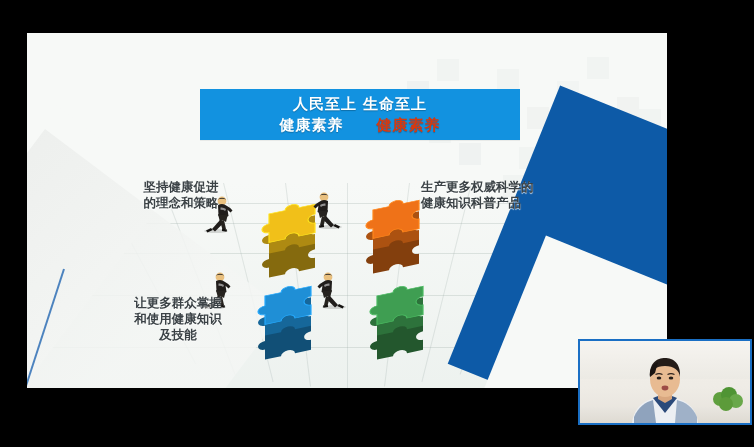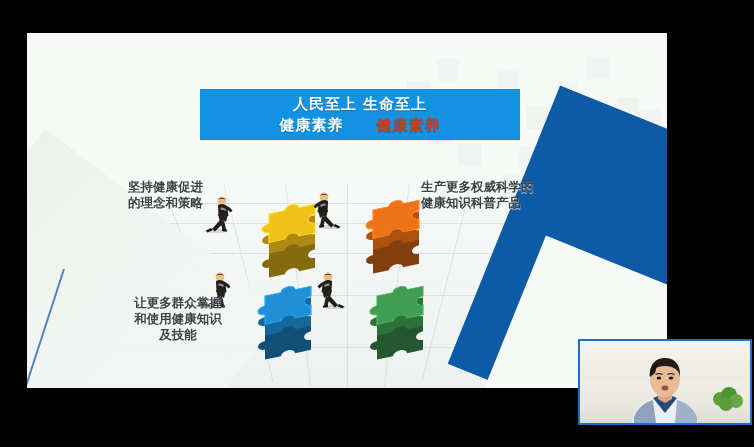--- a/index.html
+++ b/index.html
@@ -67,21 +67,21 @@
   .pz{position:absolute;width:84px;height:78px;}
   .pz svg{display:block;}
 
   
   .man{position:absolute;width:34px;height:38px;}
   .man svg{display:block;}
 
   
   .callout{position:absolute;color:#3b4246;font-weight:700;font-size:12.5px;
     line-height:16px;text-shadow:0 1px 1px rgba(255,255,255,.85);white-space:pre-line;}
-  .c-tl{left:101px;top:146px;width:130px;text-align:left;}
+  .c-tl{left:89px;top:146px;width:130px;text-align:center;}
   .c-tr{left:394px;top:146px;width:160px;text-align:left;}
   .c-bl{left:76px;top:262px;width:150px;text-align:center;}
   .c-br{left:418px;top:272px;width:125px;text-align:center;}
 
   
   #pip{position:absolute;left:578px;top:339px;width:170px;height:82px;
     border:2px solid #1a6fc4;background:#d9d2c9;overflow:hidden;}
   .pip-bg{position:absolute;inset:0;background:
      linear-gradient(to bottom,#f2efe9 0%,#efece6 55%,#e6e2db 100%);}
   .pip-wall{position:absolute;left:0;top:0;width:100%;height:46%;

